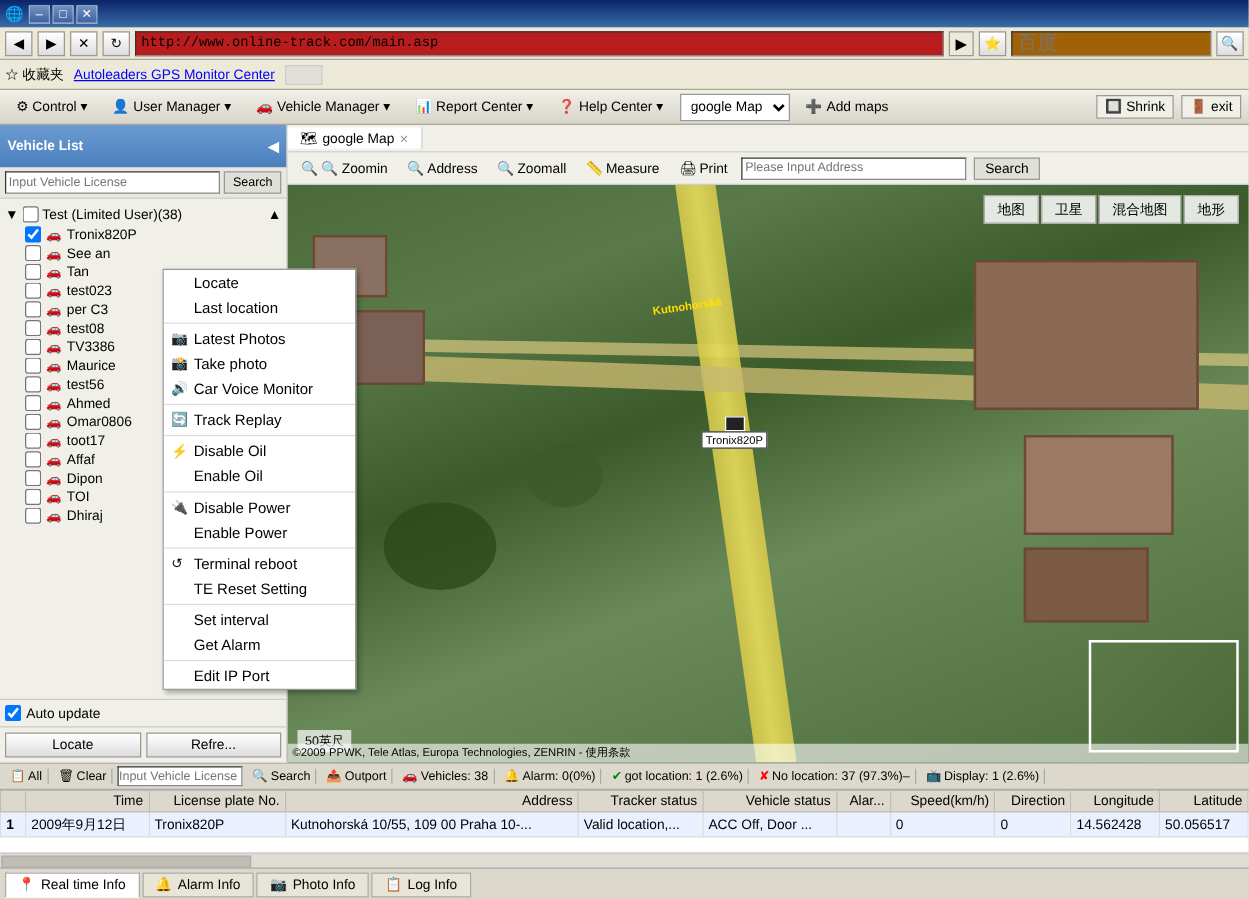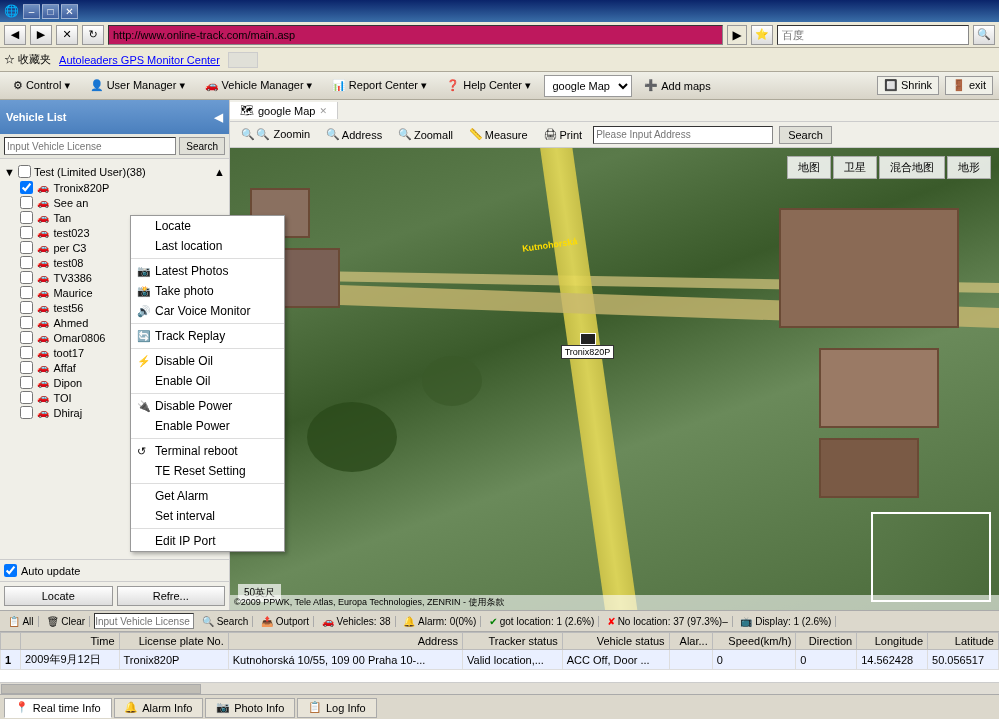--- a/index.html
+++ b/index.html
@@ -36,27 +36,27 @@
       gap: 4px;
       height: 26px;
     }
     .nav-btn {
       width: 22px; height: 20px; background: linear-gradient(to bottom, #fff, #ddd);
       border: 1px solid #999; cursor: pointer; font-size: 11px;
       display: flex; align-items: center; justify-content: center;
     }
     .address-bar {
       flex: 1; height: 20px; border: 1px inset #888; font-size: 11px;
-      padding: 0 4px; background: #be185d;
+      padding: 0 4px; background: #b91c1c; font-family: Liberation Mono, monospace;
     }
     .go-btn {
       width: 20px; height: 20px; background: #ece9d8; border: 1px solid #999;
       cursor: pointer; font-size: 12px; display: flex; align-items: center; justify-content: center;
     }
-    .search-bar { width: 192px; height: 20px; border: 1px inset #888; font-size: 11px; padding: 0 4px; background: #ffffff; }
+    .search-bar { width: 160px; height: 20px; border: 1px inset #888; font-size: 16px; padding: 0 4px; background: #a16207; }
 
     
     .favorites-bar {
       background: #ece9d8;
       border-bottom: 1px solid #aca899;
       height: 24px;
       display: flex;
       align-items: center;
       padding: 0 4px;
       font-size: 11px;
@@ -662,22 +662,22 @@
     <div class="ctx-separator"></div>
     <div class="ctx-item"><span class="ctx-icon">⚡</span>Disable Oil</div>
     <div class="ctx-item">Enable Oil</div>
     <div class="ctx-separator"></div>
     <div class="ctx-item"><span class="ctx-icon">🔌</span>Disable Power</div>
     <div class="ctx-item">Enable Power</div>
     <div class="ctx-separator"></div>
     <div class="ctx-item"><span class="ctx-icon">↺</span>Terminal reboot</div>
     <div class="ctx-item">TE Reset Setting</div>
     <div class="ctx-separator"></div>
+    <div class="ctx-item">Set interval</div>
     <div class="ctx-item">Get Alarm</div>
-    <div class="ctx-item">Set interval</div>
     <div class="ctx-separator"></div>
     <div class="ctx-item">Edit IP Port</div>
   </div>
 
 <div class="status-bar">
   <div class="status-item">
     <span>📋</span>
     <span>All</span>
   </div>
   <div class="status-item">

